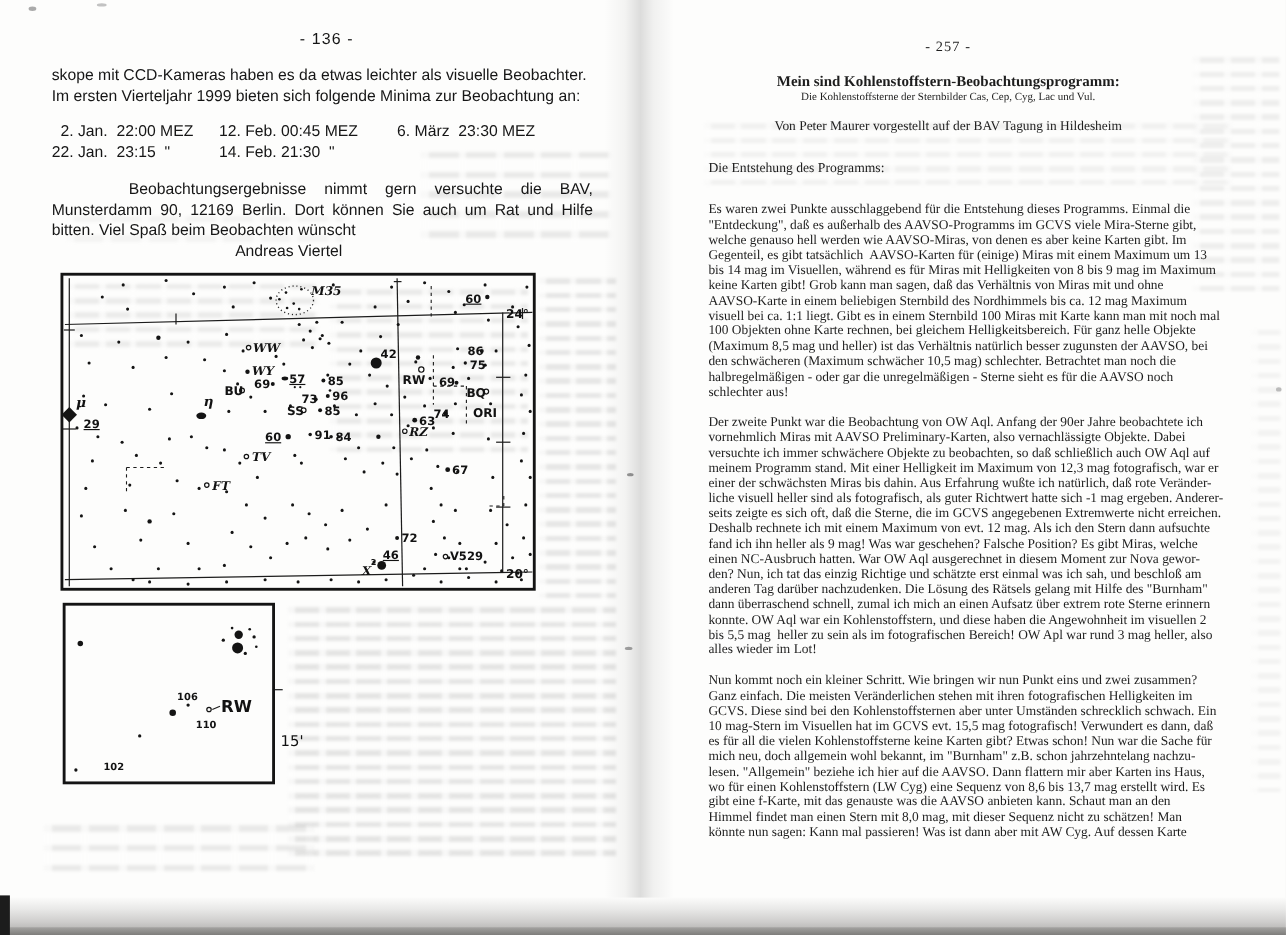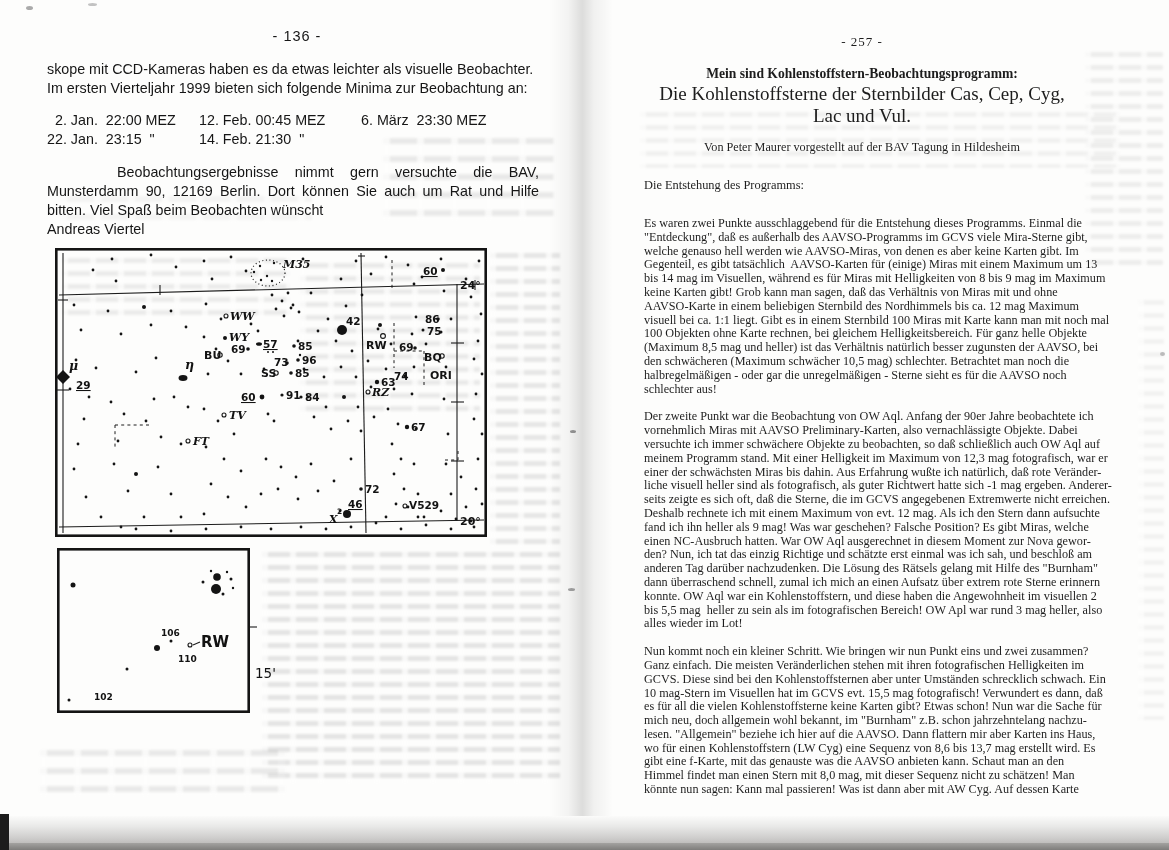--- a/index.html
+++ b/index.html
@@ -9,27 +9,27 @@
   .abs{position:absolute;}
   
   .lp{left:47px;top:28px;width:500px;z-index:3;}
   .lp .pnum{text-align:center;font-size:14.5px;letter-spacing:1px;}
   .lp .intro{margin-top:16px;white-space:pre;font-size:14.3px;line-height:18.5px;}
   .minima{margin-top:14px;display:grid;grid-template-columns:152px 162px 186px;
           font-size:14.3px;line-height:19px;white-space:pre;}
   .contact{margin-top:14px;width:492px;font-size:14.3px;line-height:18.8px;}
   .contact .l1{text-indent:70px;}
   .jl{text-align:justify;text-align-last:justify;}
-  .sig{margin-top:2px;width:431px;text-align:left;font-size:14.3px;}
+  .sig{margin-top:2px;width:431px;text-align:center;font-size:14.3px;}
   
   .rp{left:644px;top:34px;width:512px;z-index:3;font-family:"Liberation Serif",serif;color:#1d1d1d;}
   .cwrap{width:436px;text-align:center;}
   .rp .pnum{font-size:13px;letter-spacing:1px;}
   .rp .title{margin-top:16px;font-size:13.6px;font-weight:bold;}
-  .rp .subtitle{margin-top:1px;font-size:19px;}
+  .rp .subtitle{margin-top:1px;font-size:10px;}
   .rp .byline{margin-top:13px;font-size:12.2px;}
   .rp .sect{margin-top:23px;font-size:12.4px;}
   .rp .body{margin-top:24px;}
   .rp-p{white-space:pre;font-size:12.2px;line-height:13.8px;margin:0 0 14px 0;}
   
   svg{position:absolute;overflow:visible;}
   .frame{fill:none;stroke:#141414;stroke-width:2.6;}
   .cl{stroke:#1c1c1c;stroke-width:1.1;}
   .da{stroke-dasharray:3 3.2;stroke-width:1;}
   .fs{fill:#141414;stroke:none;}

